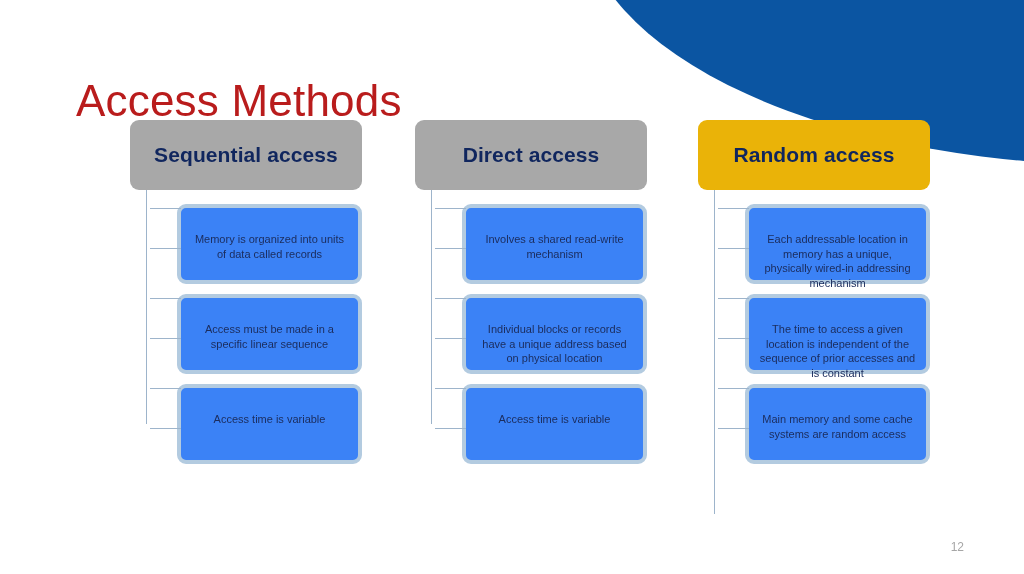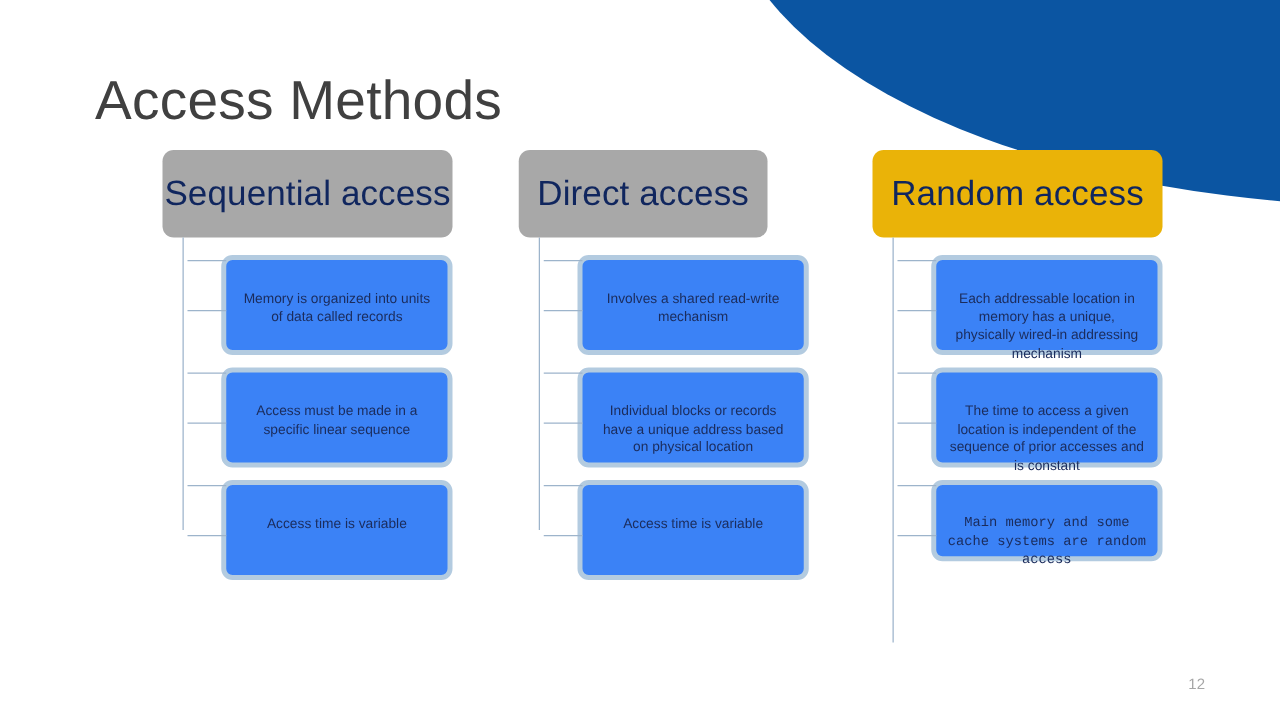--- a/index.html
+++ b/index.html
@@ -125,37 +125,37 @@
     position: absolute;
     left: 0;
     top: 120px;
     width: 1024px;
   }
   .column {
     position: absolute;
     top: 0;
   }
   .col-0 { left: 130px; width: 232px; }
-  .col-1 { left: 415px; width: 199px; }
+  .col-1 { left: 415px; width: 232px; }
   .col-2 { left: 698px; width: 232px; }
 
   .cat-header {
     width: 100%;
     height: 70px;
     background: #a8a8a8;
     border-radius: 9px;
     display: flex;
     align-items: center;
     justify-content: center;
     box-sizing: border-box;
   }
   .cat-header-label {
     color: #15295f;
-    font-size: 28px;
-    font-weight: 400;
+    font-size: 21px;
+    font-weight: 700;
     letter-spacing: 0.1px;
     text-align: left;
   }
 
   
   .rail {
     position: absolute;
     left: 16px;
     top: 70px;
     width: 1px;
@@ -208,21 +208,21 @@
     text-align: center;
   }
 </style>
 </head>
 <body>
 
 <div class="slide">
 
   <div class="brand-banner" style="background: rgb(11, 85, 162);"></div>
 
-  <div class="slide-title" style="color: #404040;">Access Methods</div>
+  <div class="slide-title" style="color: #b91c1c; margin-top: 20px;">Access Methods</div>
 
   <div class="columns" id="columns-root">
       <div class="column col-0">
         <div class="cat-header" style="background: rgb(168, 168, 168);">
           <div class="cat-header-label" style="color: rgb(16, 38, 94);">Sequential access</div>
         </div>
         <div class="rail" style="height: 234px; background: rgb(157, 180, 203);"></div>
         <div class="items">
           <div class="item" style="height: 80px; --stub: 40px; border-color: rgb(179, 203, 224);">
             <div class="item-text" style="margin-top: 24px;">Memory is organized into units of data called records</div>
@@ -265,21 +265,21 @@
         <div class="rail" style="height: 324px; background: rgb(157, 180, 203);"></div>
         <div class="items">
           <div class="item" style="height: 80px; --stub: 40px; border-color: rgb(179, 203, 224);">
             <div class="item-text" style="margin-top: 24px;">Each addressable location in memory has a unique, physically wired-in addressing mechanism</div>
             <div style="position: absolute; left: -31px; top: 40px; width: 31px; height: 1px; background: rgb(157, 180, 203);"></div>
           </div>
           <div class="item" style="height: 80px; --stub: 130px; border-color: rgb(179, 203, 224);">
             <div class="item-text" style="margin-top: 24px;">The time to access a given location is independent of the sequence of prior accesses and is constant</div>
             <div style="position: absolute; left: -31px; top: 40px; width: 31px; height: 1px; background: rgb(157, 180, 203);"></div>
           </div>
-          <div class="item" style="height: 65px; --stub: 310px; border-color: rgb(179, 203, 224); font-family: Liberation Mono, monospace;">
+          <div class="item" style="height: 80px; --stub: 310px; border-color: rgb(179, 203, 224);">
             <div class="item-text" style="margin-top: 24px;">Main memory and some cache systems are random access</div>
             <div style="position: absolute; left: -31px; top: 40px; width: 31px; height: 1px; background: rgb(157, 180, 203);"></div>
           </div>
         </div>
       </div>
     </div>
 
   <div class="page-number">12</div>
 
 </div>

